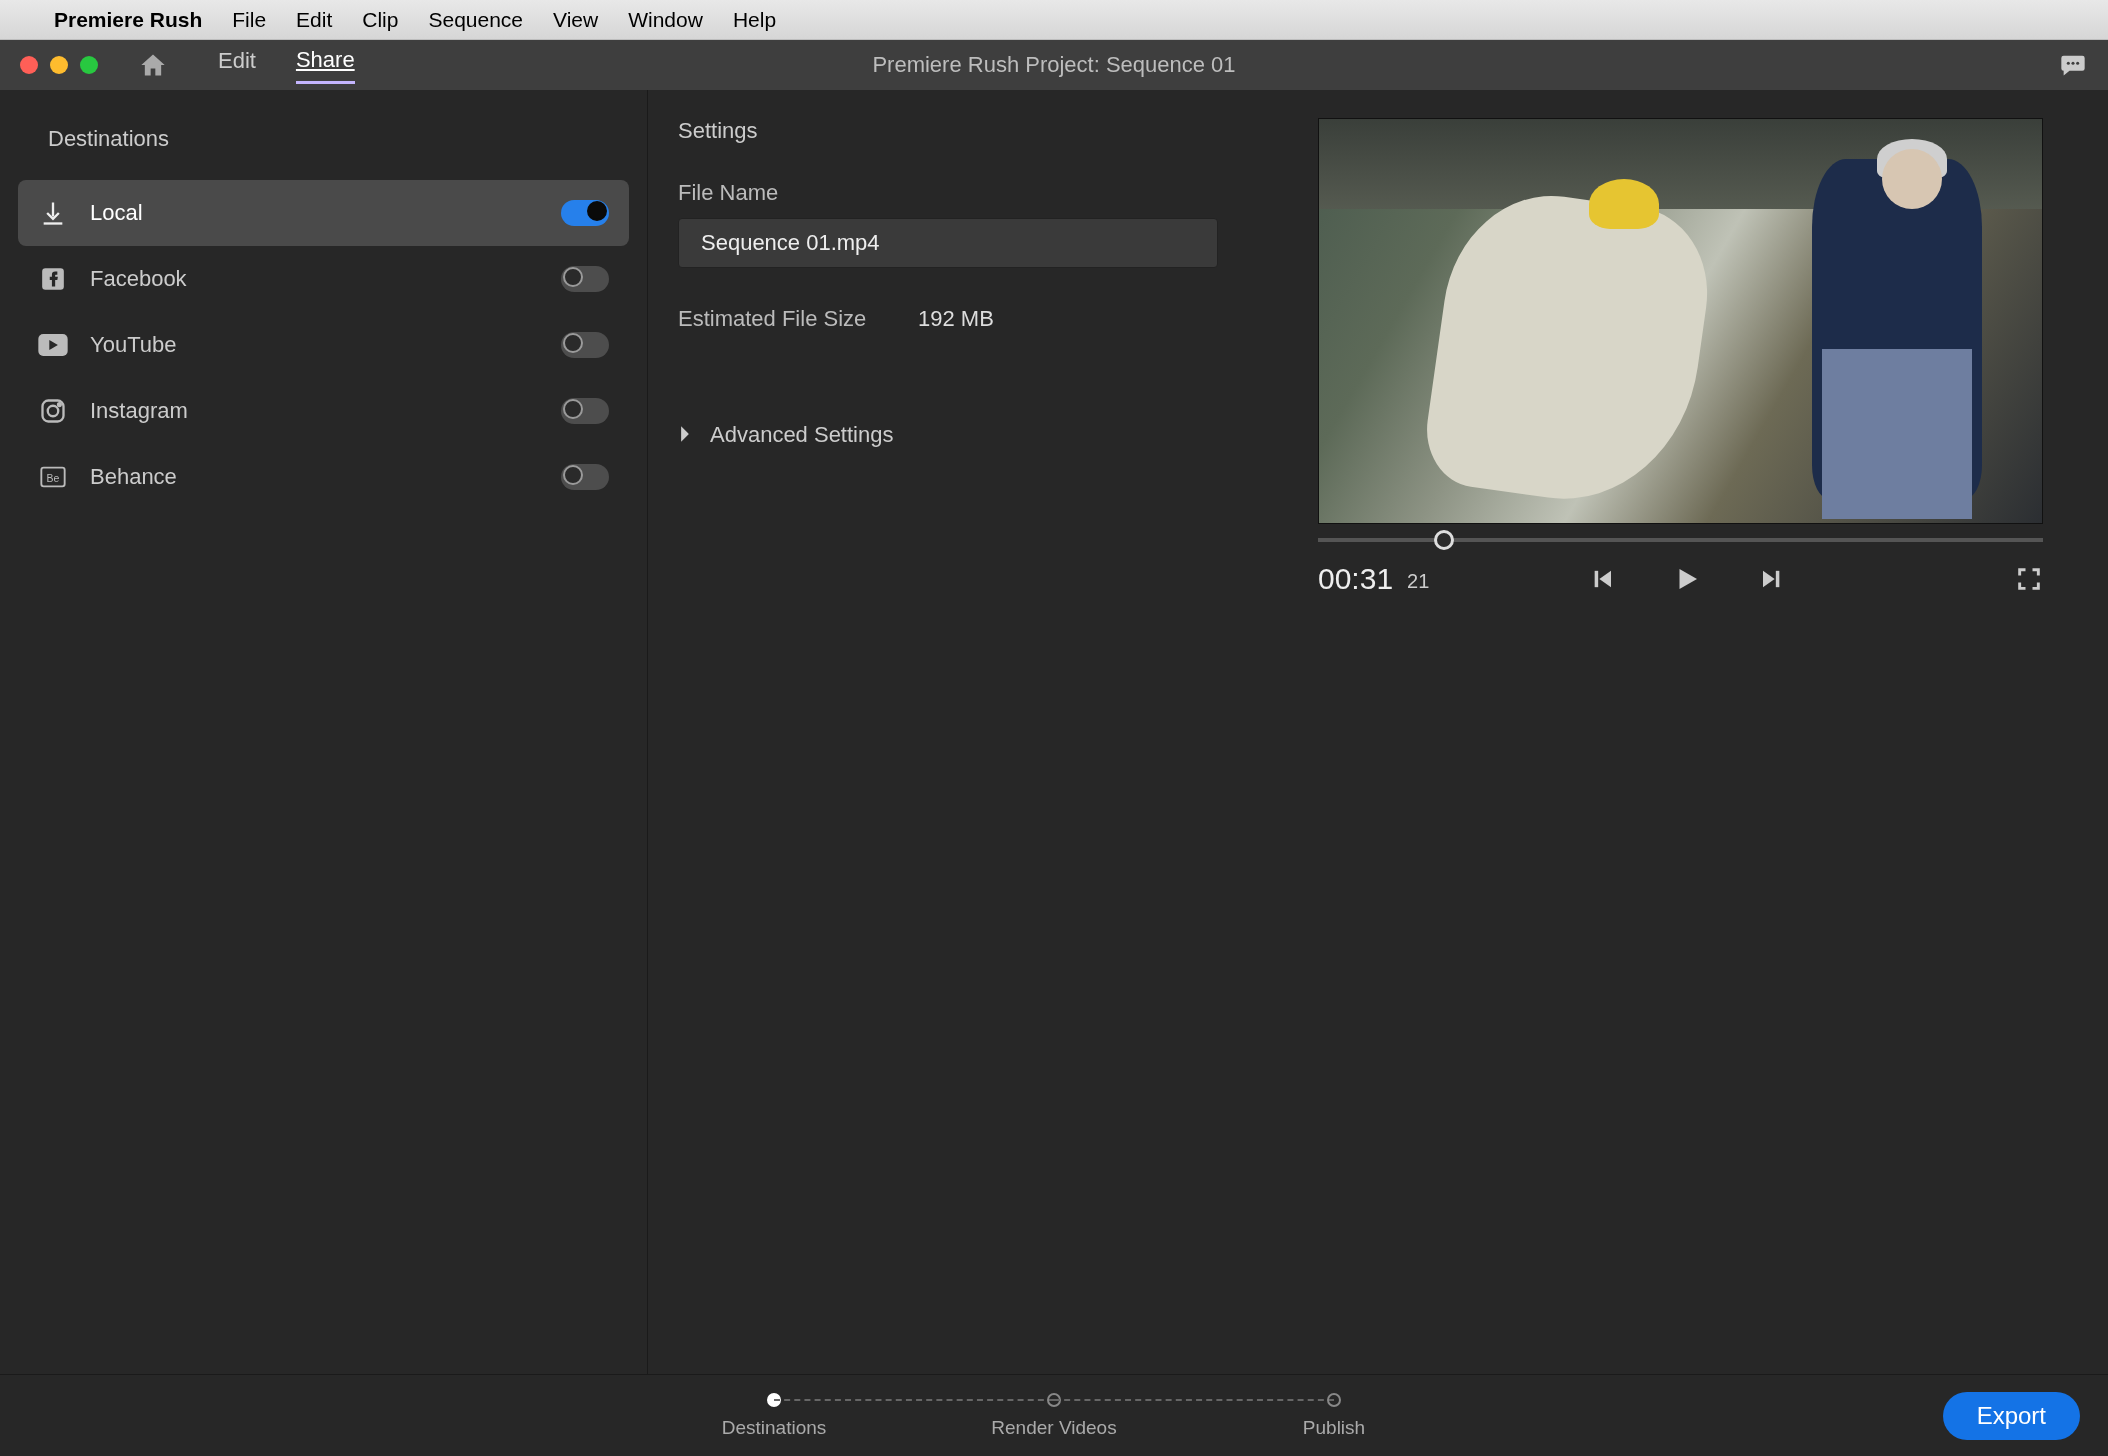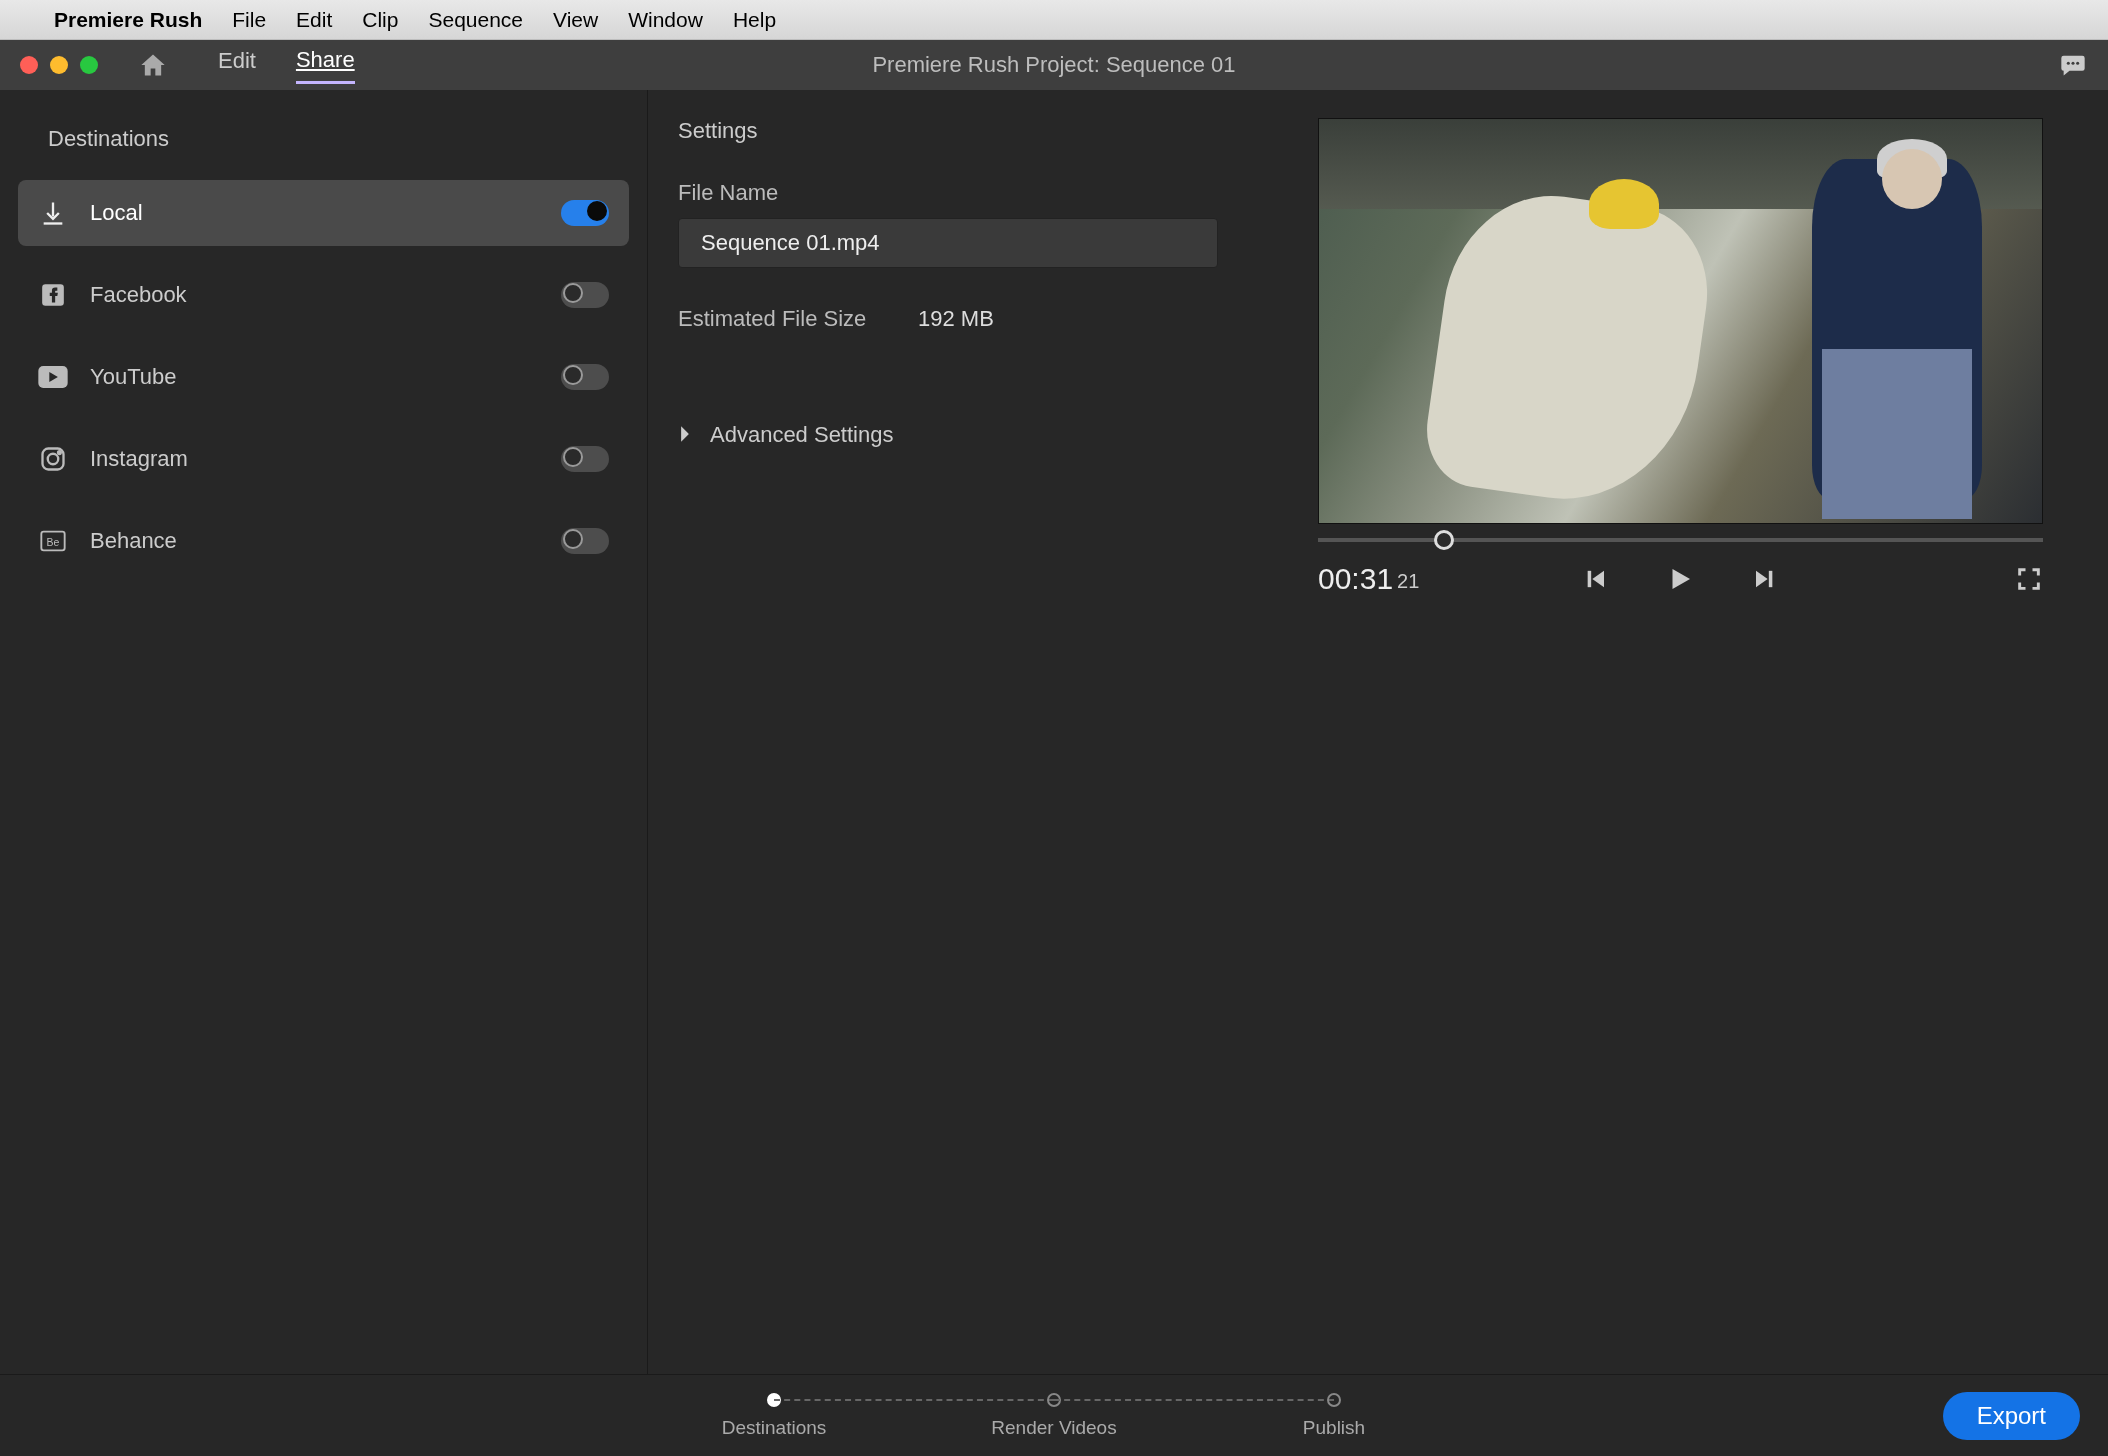--- a/index.html
+++ b/index.html
@@ -60,21 +60,20 @@
   width: 648px;
   border-right: 1px solid #1a1a1a;
   padding: 28px 18px;
 }
 .sidebar-heading { font-size: 22px; color: #ccc; margin: 8px 0 28px 30px; }
 .dest-item {
   display: flex;
   align-items: center;
   padding: 18px 20px;
   border-radius: 8px;
-  margin-bottom: 16px;
   gap: 22px;
   cursor: pointer;
 }
 .dest-item.selected { background: #4a4a4a; }
 .dest-icon { width: 30px; height: 30px; color: #bbb; display:flex; align-items:center; justify-content:center; }
 .dest-item.selected .dest-icon { color: #eee; }
 .dest-label { font-size: 22px; color: #ccc; flex: 1; }
 .dest-item.selected .dest-label { color: #fff; }
 
 .toggle {
@@ -131,21 +130,21 @@
   margin-top: 14px; width: 725px; height: 4px; background: #555; position: relative;
 }
 .scrubber .playhead {
   position: absolute; left: 16%; top: -8px; width: 20px; height: 20px; border-radius: 50%;
   background: #2a2a2a; border: 3px solid #ddd;
 }
 .transport {
   margin-top: 20px; width: 725px; display: flex; align-items: center;
 }
 .timecode { color: #eee; font-size: 30px; font-weight: 500; }
-.timecode .frames { font-size: 20px; color: #ccc; margin-left: 4px; vertical-align: middle; }
+.timecode .frames { font-size: 20px; color: #ccc; margin-left: 14px; vertical-align: middle; }
 .transport-buttons { margin-left: auto; margin-right: auto; display: flex; gap: 54px; align-items:center; transform: translateX(30px); }
 .transport-buttons .tbtn { color: #ccc; display:flex; }
 .fullscreen-btn { margin-left: auto; color: #ccc; }
 
 
 .footer {
   height: 82px; background: #272727; border-top: 1px solid #1a1a1a;
   display: flex; align-items: center; position: relative;
 }
 .stepper {

